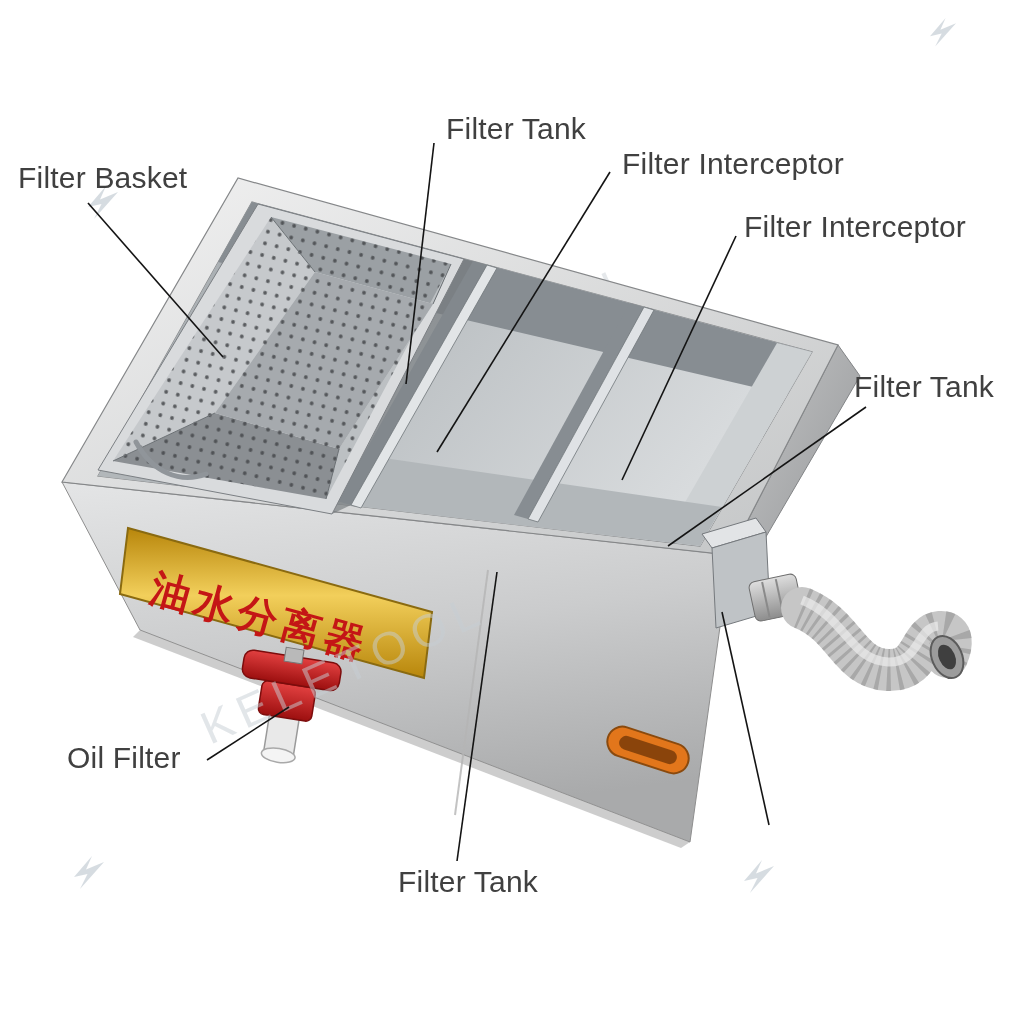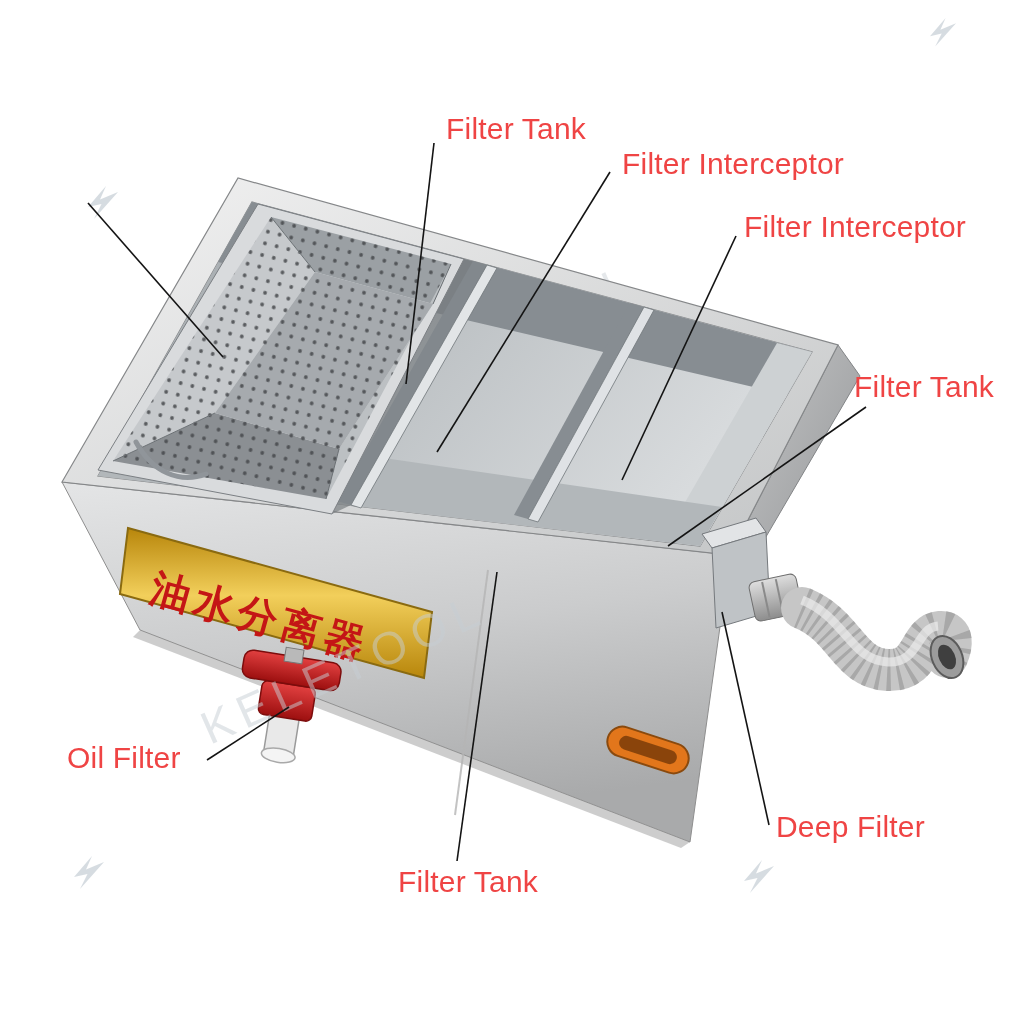--- a/index.html
+++ b/index.html
@@ -2,21 +2,21 @@
 <html><head>
 <meta charset="utf-8">
 <style>
   html,body{margin:0;padding:0;background:#ffffff;}
   .canvas{
     position:relative;width:1024px;height:1024px;background:#ffffff;
     font-family:"Liberation Sans",sans-serif;overflow:hidden;
   }
   .canvas svg{position:absolute;left:0;top:0;}
   .callout-label{
-    position:absolute;font-size:30px;font-weight:400;color:#ef4444;
+    position:absolute;font-size:30px;font-weight:400;color:#404040;
     white-space:nowrap;line-height:1.05;letter-spacing:0.2px;
   }
 </style>
 </head>
 <body>
 
 <div class="canvas">
 
   <svg width="1024" height="1024" viewBox="0 0 1024 1024">
     <defs>
@@ -153,21 +153,21 @@
       <line x1="434" y1="143" x2="406" y2="384"></line>
       <line x1="610" y1="172" x2="437" y2="452"></line>
       <line x1="736" y1="236" x2="622" y2="480"></line>
       <line x1="866" y1="407" x2="668" y2="546"></line>
       <line x1="207" y1="760" x2="289" y2="707"></line>
       <line x1="457" y1="861" x2="497" y2="572"></line>
       <line x1="769" y1="825" x2="722" y2="612"></line>
     </g>
   </svg>
 
+  <div class="callout-label" style="left:18px;top:162px">Filter Basket</div>
   <div class="callout-label" style="left:446px;top:113px">Filter Tank</div>
   <div class="callout-label" style="left:622px;top:148px">Filter Interceptor</div>
   <div class="callout-label" style="left:744px;top:211px">Filter Interceptor</div>
   <div class="callout-label" style="left:854px;top:371px">Filter Tank</div>
   <div class="callout-label" style="left:67px;top:742px">Oil Filter</div>
   <div class="callout-label" style="left:398px;top:866px">Filter Tank</div>
-  <div class="callout-label" style="left:776px;top:811px">Deep Filter</div>
 
 </div>
 
 </body></html>

